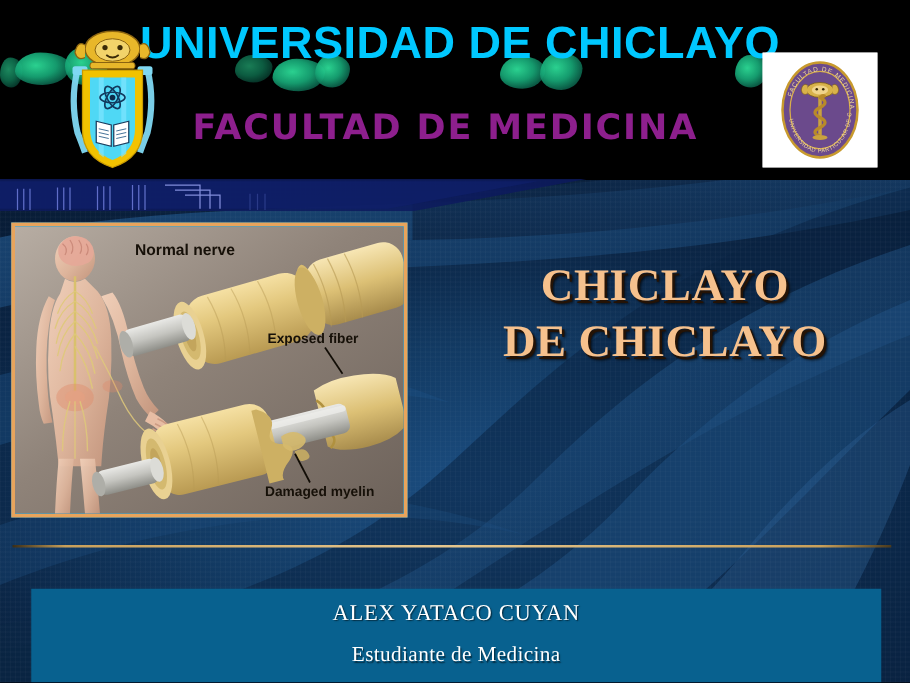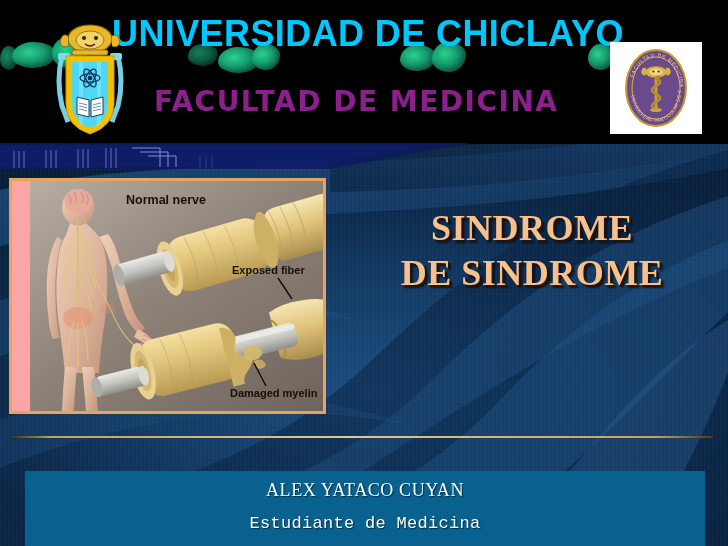--- a/index.html
+++ b/index.html
@@ -127,23 +127,22 @@
   .deco-band svg { display:block; }
 
   
   .img-panel {
     position: absolute;
     left: 9px; top: 178px;
     width: 317px; height: 236px;
     border: 3px solid #e8a45c;
     box-sizing: border-box;
     overflow: hidden;
-    background: #fca5a5;
+    background: #0ea5e9;
     z-index: 5;
-    padding-left: 18px;
   }
   .img-panel svg { display:block; width: 311px; height: 230px; }
 
   
   .main-title {
     position: absolute;
     left: 352px;
     top: 206px;
     width: 360px;
     text-align: center;
@@ -184,21 +183,21 @@
   }
   .author-name {
     font-family: "Liberation Serif", "DejaVu Serif", serif;
     font-size: 18px;
     color: #ffffff;
     letter-spacing: 0.6px;
     text-shadow: 1px 1px 1px rgba(0,0,0,.55);
   }
   .author-role {
     margin-top: 13px;
-    font-family: Liberation Mono, monospace;
+    font-family: Liberation Serif, serif;
     font-size: 17px;
     color: #ffffff;
     letter-spacing: 0.3px;
     text-shadow: 1px 1px 1px rgba(0,0,0,.55);
   }
 </style>
 </head>
 <body>
 
 <div id="slide">
@@ -523,22 +522,22 @@
         <text x="200" y="216" font-size="11">Damaged myelin</text>
       </g>
       <g stroke="#120d06" stroke-width="1.4" fill="none">
         <path d="M248,97 L262,118"></path>
         <path d="M236,205 L224,182"></path>
       </g>
     </svg>
   </div>
 
   <div class="main-title">
-    <div>SINDROME</div>
-    <div>DE SINDROME</div>
+    <div>CHICLAYO</div>
+    <div>DE CHICLAYO</div>
   </div>
 
   <div class="gold-rule"></div>
 
   <div class="footer-bar">
     <div class="author-name">ALEX YATACO CUYAN</div>
     <div class="author-role">Estudiante de Medicina</div>
   </div>
 
 </div>

